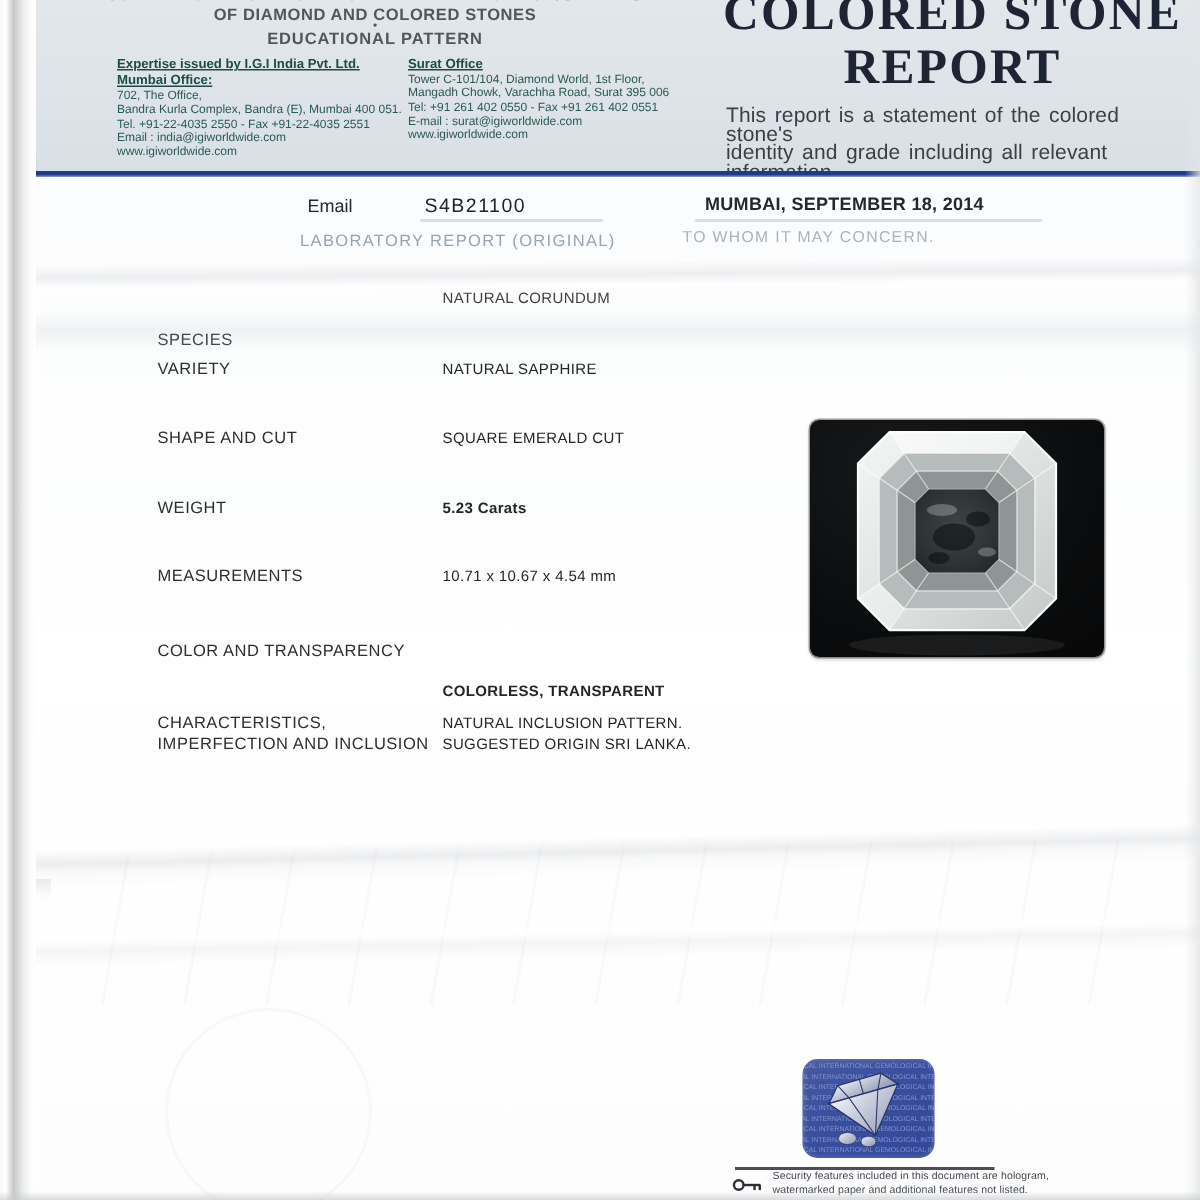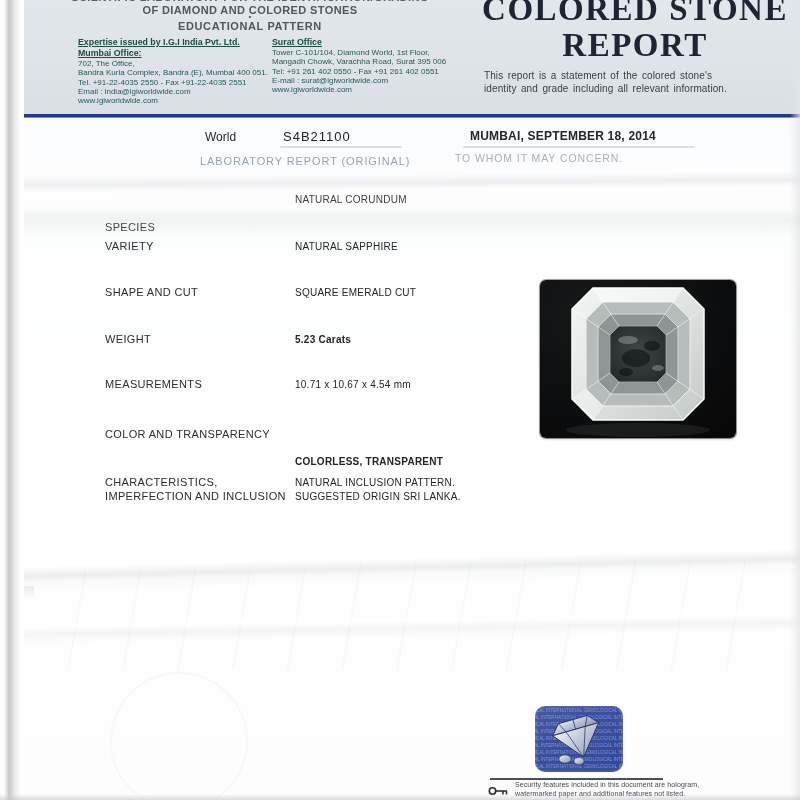--- a/index.html
+++ b/index.html
@@ -25,21 +25,21 @@
 
   .addr{font-size:8px;line-height:9.3px;color:#2b5a54;}
   .addr-h{font-size:8.8px;font-weight:bold;text-decoration:underline;color:#1d4b46;line-height:11px;}
   .addr-left{position:absolute;left:40px;top:37px;width:200px;text-align:left;}
   .addr-right{position:absolute;left:234px;top:37px;width:215px;text-align:left;}
 
   .title-block{position:absolute;left:448px;width:330px;top:-9px;text-align:center;
     font-family:"Liberation Serif",serif;font-weight:bold;color:#1d2433;
     font-size:33px;line-height:36px;letter-spacing:1.5px;}
   .subtitle{position:absolute;left:462px;top:70px;width:272px;text-align:left;
-    font-size:10px;line-height:12.5px;color:#3b4047;word-spacing:1.6px;letter-spacing:.1px;}
+    font-size:14px;line-height:12.5px;color:#3b4047;word-spacing:1.6px;letter-spacing:.1px;}
 
   .navy-rule{position:absolute;left:22px;right:0;top:114px;height:3px;background:#21398a;border-bottom:1px solid #7a8ec6;}
 
   
   .m-number-label{position:absolute;left:205px;top:130px;font-size:12px;color:#25272b;}
   .m-number-value{position:absolute;left:283px;top:129px;font-size:13px;letter-spacing:1px;color:#212327;}
   .m-date{position:absolute;left:470px;top:129px;font-size:12px;font-weight:600;color:#25272b;letter-spacing:.2px;}
   .m-underline{position:absolute;height:2px;background:rgba(160,170,180,.35);border-radius:1px;}
   .m-reptype{position:absolute;left:200px;top:155px;font-size:11px;letter-spacing:.9px;color:#9aa3ac;}
   .m-concern{position:absolute;left:455px;top:152px;font-size:10.5px;letter-spacing:.9px;color:#aab1b9;}
@@ -123,21 +123,21 @@
     <div>COLORED STONE</div>
     <div>REPORT</div>
   </div>
   <div class="subtitle">
     <div>This report is a statement of the colored stone's</div>
     <div>identity and grade including all relevant information.</div>
   </div>
 </div>
 <div class="navy-rule noint"></div>
 
-<div class="m-number-label">World</div>
+<div class="m-number-label">Email</div>
 <div class="m-number-value">S4B21100</div>
 <div class="m-underline noint" style="left:280px;top:146px;width:122px;"></div>
 <div class="m-date">MUMBAI, SEPTEMBER 18, 2014</div>
 <div class="m-underline noint" style="left:463px;top:146px;width:232px;"></div>
 <div class="m-reptype">LABORATORY REPORT (ORIGINAL)</div>
 <div class="m-concern">TO WHOM IT MAY CONCERN.</div>
 
 <div class="flabel" style="top:193px;color:#44474c;margin-top:28px;">SPECIES</div>
 <div class="fvalue" style="top:193px;color:#3c3f44;">NATURAL CORUNDUM</div>
 

